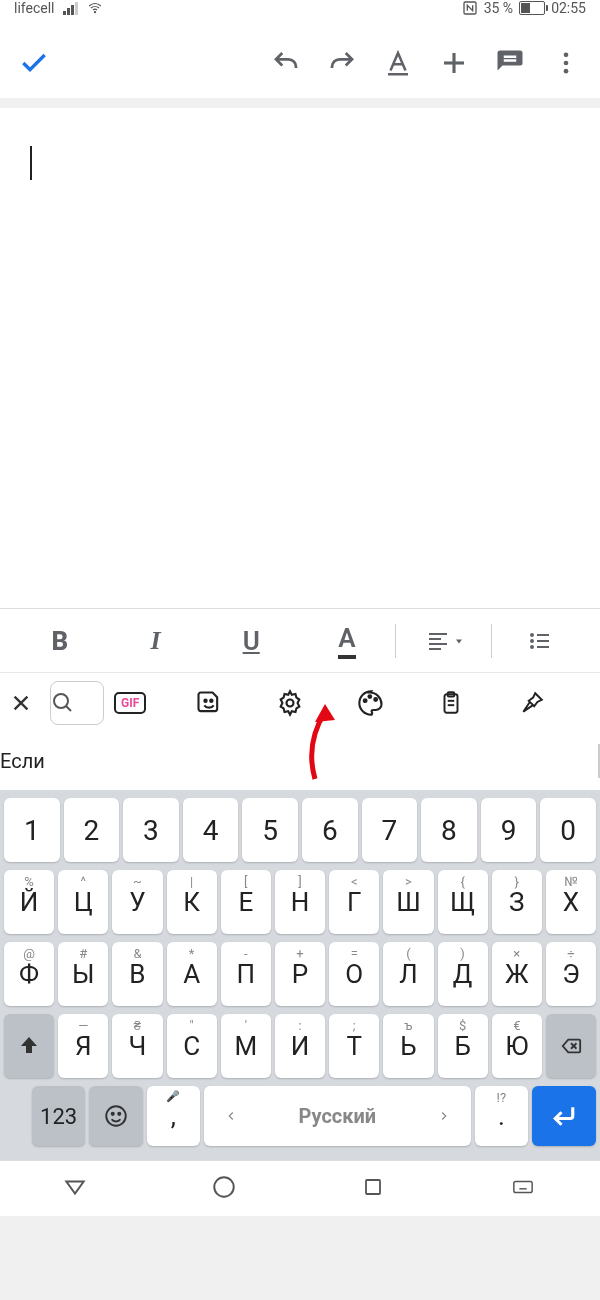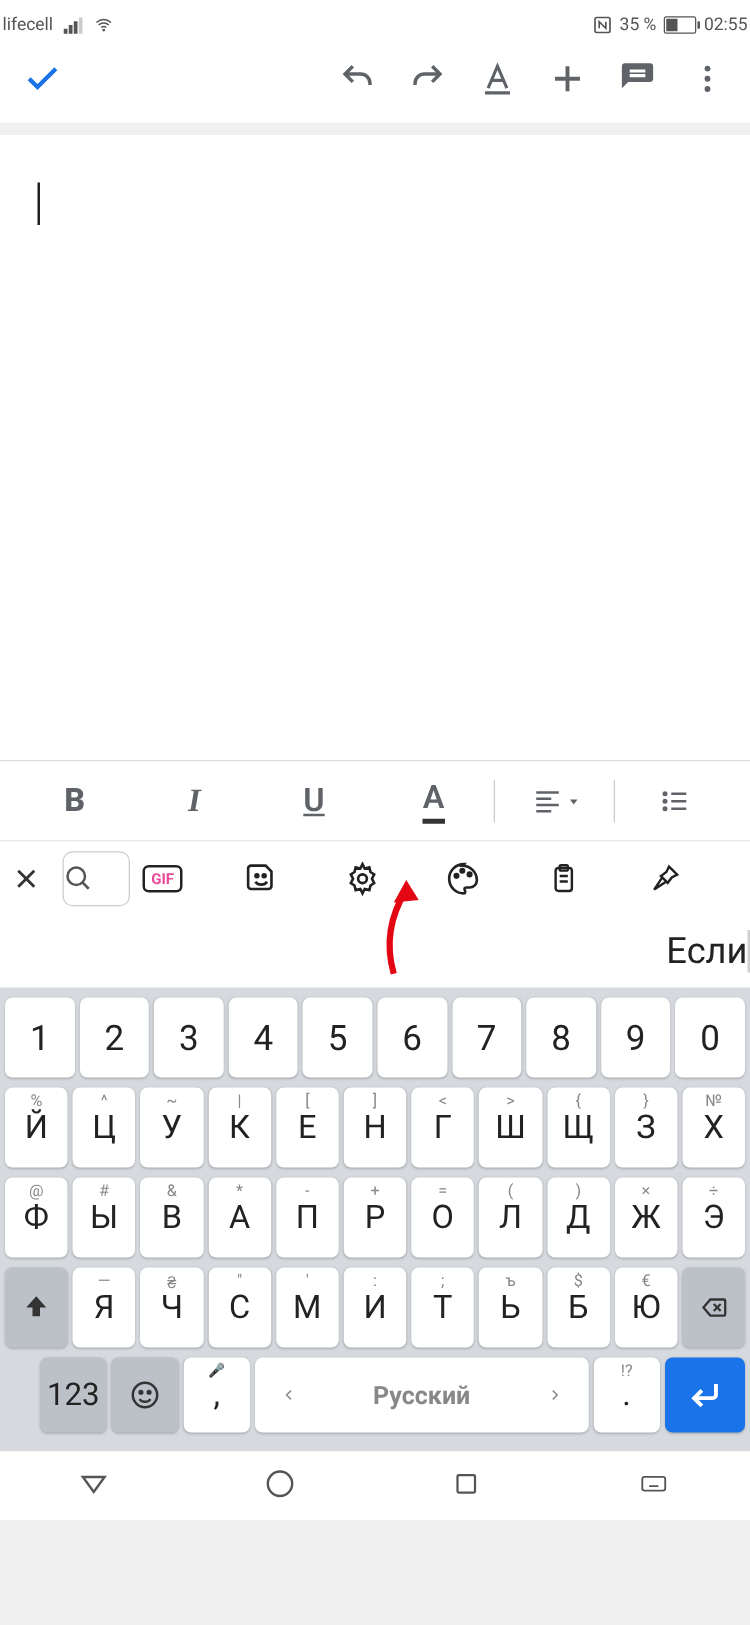--- a/index.html
+++ b/index.html
@@ -8,23 +8,23 @@
     height: 1300px;
     font-family: -apple-system, Roboto, Arial, sans-serif;
     background: #f0f0f0;
     overflow: hidden;
     position: relative;
   }
   .status-bar {
     height: 28px;
     background: #fff;
     display: flex;
-    align-items: flex-end;
+    align-items: flex-start;
     justify-content: space-between;
-    padding: 0 2px;
+    padding: 0 14px;
     font-size: 14px;
     color: #555;
   }
   .status-left { display: flex; align-items: center; gap: 8px; }
   .status-right { display: flex; align-items: center; gap: 6px; }
   .signal-bars { display: inline-flex; align-items: flex-end; gap: 1px; }
   .signal-bars span { width: 3px; background: #555; }
   .sb1 { height: 4px; } .sb2 { height: 7px; } .sb3 { height: 10px; } .sb4 { height: 13px; opacity:.3;}
   .wifi-icon svg, .nfc-icon svg { display: block; }
   .battery {
@@ -105,22 +105,22 @@
   }
   .kb-tool.close { max-width: 30px; }
   .suggestions {
     height: 58px;
     background: #fff;
     display: flex;
     align-items: center;
   }
   .sugg {
     flex: 1;
-    text-align: right;
-    font-size: 29px;
+    text-align: left;
+    font-size: 20px;
     color: #222;
   }
   .sugg.sel { color: #1a73e8; }
   .sugg-div {
     width: 1px; height: 34px; background: #ccc;
   }
   .keyboard {
     background: #d6dade;
     padding: 8px 4px 6px 4px;
   }
@@ -149,21 +149,21 @@
     top: 4px;
     font-size: 13px;
     color: #888;
   }
   .key.dark { background: #bcc1c7; }
   .key.enter { background: #1a73e8; color: #fff; }
   .row4 .key { height: 64px; }
   .row5 { display: flex; gap: 4px; }
   .row5 .key { height: 60px; }
   .spacebar { flex: 5; font-size: 20px; color: #888; font-weight: bold; }
-  .key.num-switch { flex: 1; font-size: 25px; margin-left: 28px; }
+  .key.num-switch { flex: 1; font-size: 22px; margin-left: 28px; }
   .key.emoji-switch { flex: 1; }
   .key.comma { flex: 1; }
   .key.period { flex: 1; }
   .key.enter { flex: 1.2; }
   .navbar {
     height: 56px;
     background: #fff;
     display: flex;
     align-items: center;
     justify-content: space-around;

